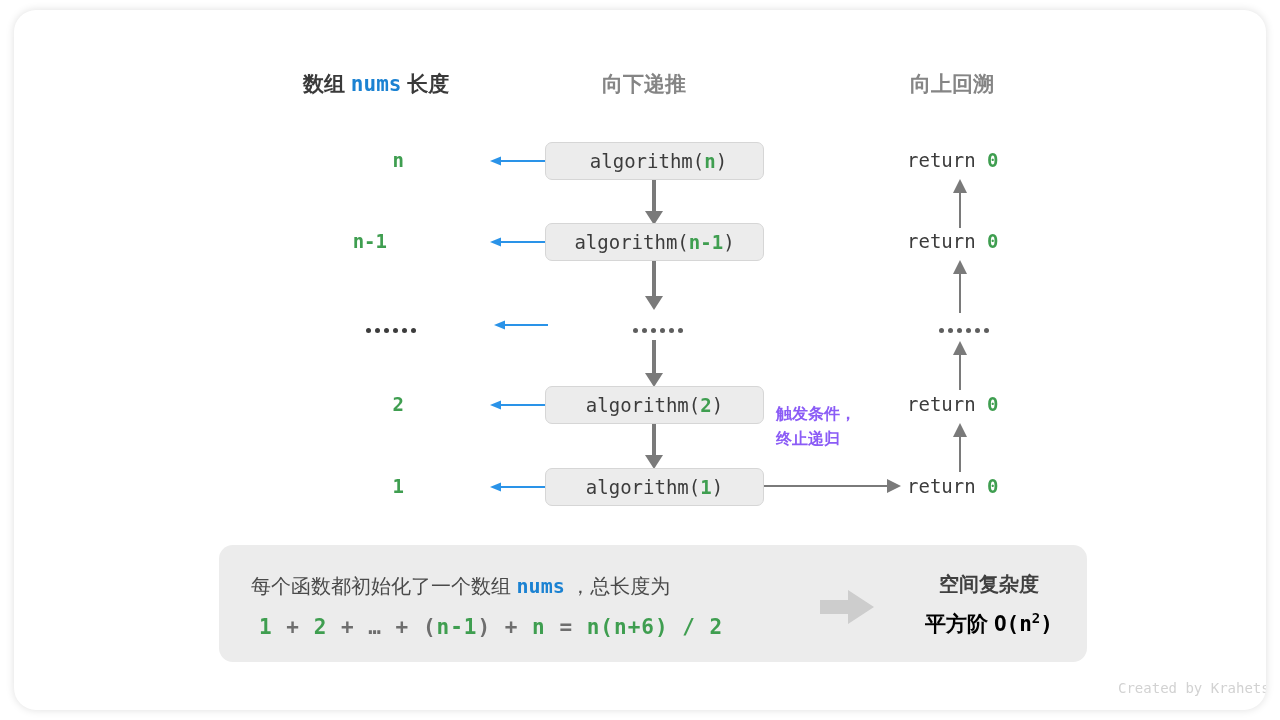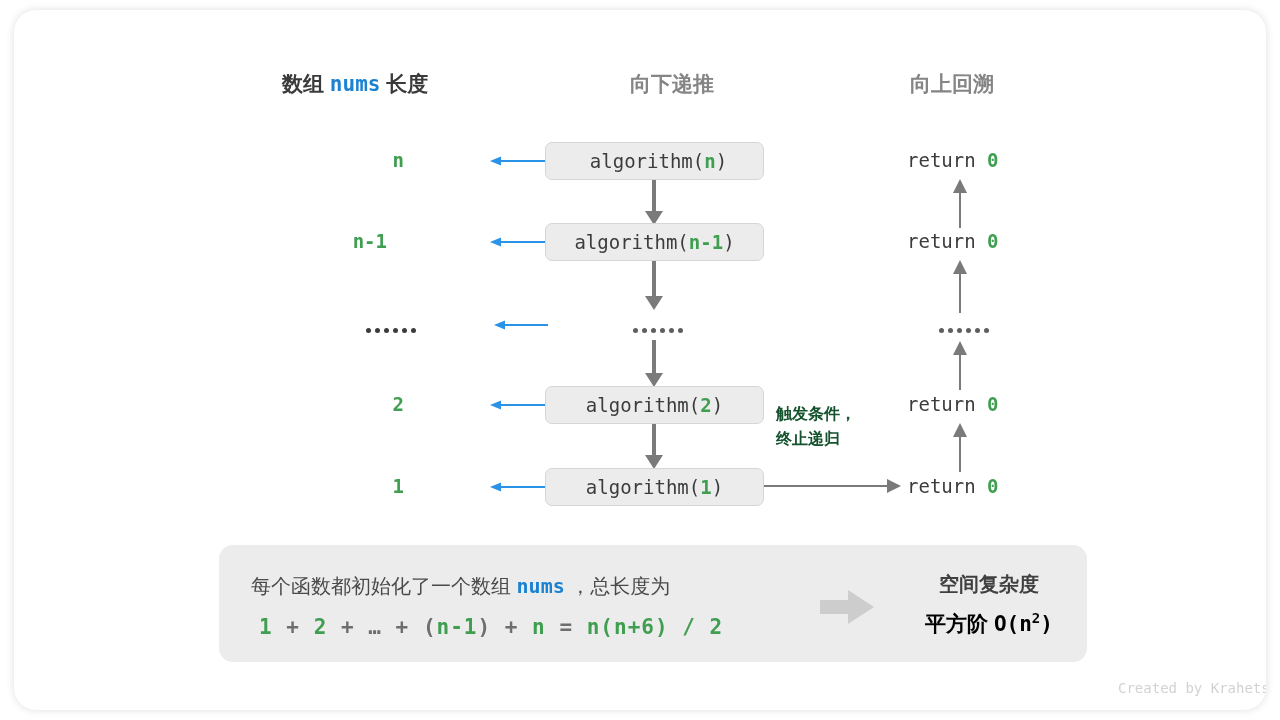--- a/index.html
+++ b/index.html
@@ -100,21 +100,21 @@
     height: 5px;
     border-radius: 50%;
     background: #3c3c3c;
   }
   .dots.gray i { background: #5e5e5e; }
 
   
   .note {
     font-size: 16px;
     font-weight: bold;
-    color: #14532d;
+    color: #8b5cf6;
     line-height: 1.55;
     white-space: nowrap;
     font-family: "Liberation Sans", "DejaVu Sans", sans-serif;
   }
 
   
   .summary {
     box-sizing: border-box;
     background: #ececec;
     border-radius: 14px;
@@ -168,27 +168,27 @@
     color: #d2d2d2;
     white-space: nowrap;
     margin-left: 40px;
   }
 </style>
 </head>
 <body>
 
 <div class="canvas">
 
-  <div class="abs col-head head-dark cjk" style="left:268px; top:60px;">
+  <div class="abs col-head head-dark cjk" style="left:289px; top:60px;">
     <span>数组</span>
     <span class="head-blue">nums</span>
     <span>长度</span>
   </div>
 
-  <div class="abs col-head head-gray cjk" style="left:588px; top:60px;margin-left:28px;">向下递推</div>
+  <div class="abs col-head head-gray cjk" style="left:588px; top:60px;">向下递推</div>
 
   <div class="abs col-head head-gray cjk" style="left:896px; top:60px;">向上回溯</div>
 
   <div class="abs left-val mono" style="left:270px; top:139px;">n</div>
 
   <svg class="abs" style="left:474px; top:139px;" width="62" height="24">
     <line x1="60" y1="12" x2="10" y2="12" stroke="#2a93e8" stroke-width="2"></line>
     <polygon points="2,12 13,7.5 13,16.5" fill="#2a93e8"></polygon>
   </svg>
 

